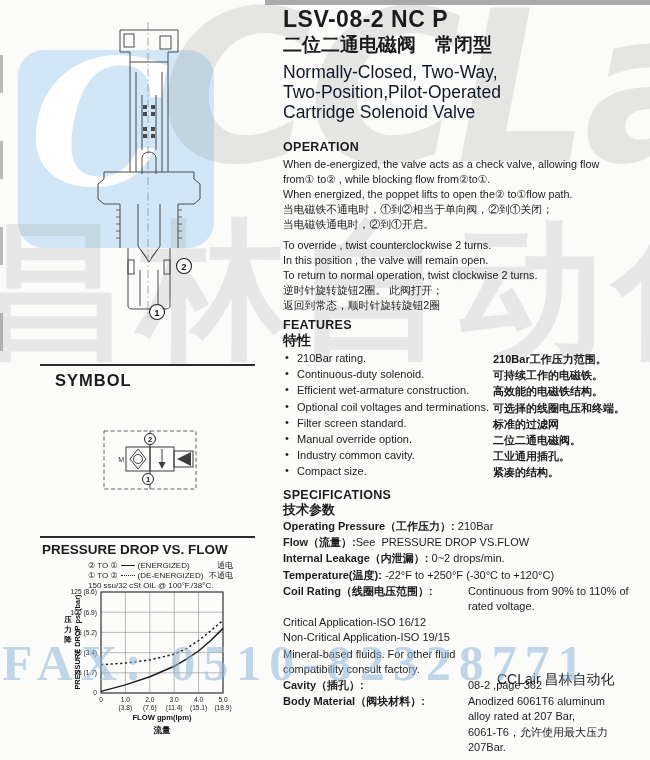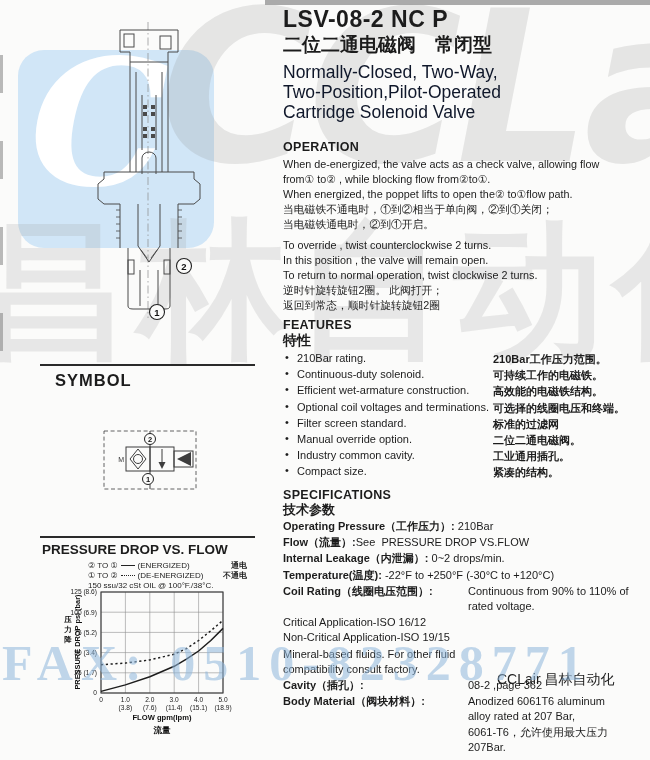--- a/index.html
+++ b/index.html
@@ -50,21 +50,21 @@
   
   .rule{height:2px;background:#2a2a2a;z-index:1;}
   .rule-symbol{left:40px;top:364px;width:215px;}
   .rule-chart{left:40px;top:536px;width:215px;}
   .symbol-h{left:55px;top:371px;font-size:16.5px;font-weight:bold;letter-spacing:1px;z-index:1;}
   .chart-title{left:42px;top:542px;width:215px;text-align:left;font-size:13.5px;font-weight:bold;z-index:1;}
   .legend{left:42px;top:560px;width:215px;padding-left:46px;box-sizing:border-box;font-size:8px;z-index:1;}
   .lg-row{display:flex;align-items:center;height:10px;white-space:nowrap;}
   .lg-sample{display:inline-block;width:14px;margin:0 3px;border-top:1.4px solid #222;}
   .lg-sample.dashed{border-top:1.4px dotted #222;}
-  .lg-zh{margin-left:auto;margin-right:10px;font-weight:bold;}
+  .lg-zh{margin-left:auto;margin-right:24px;font-weight:normal;}
   .lg-row.cond{height:11px;}
   svg{position:absolute;overflow:visible;}
   svg text{font-family:"Liberation Sans",sans-serif;}
 </style>
 </head>
 <body>
 
 <div class="page">
 
   <div class="abs wm wm-logo-box"></div>

